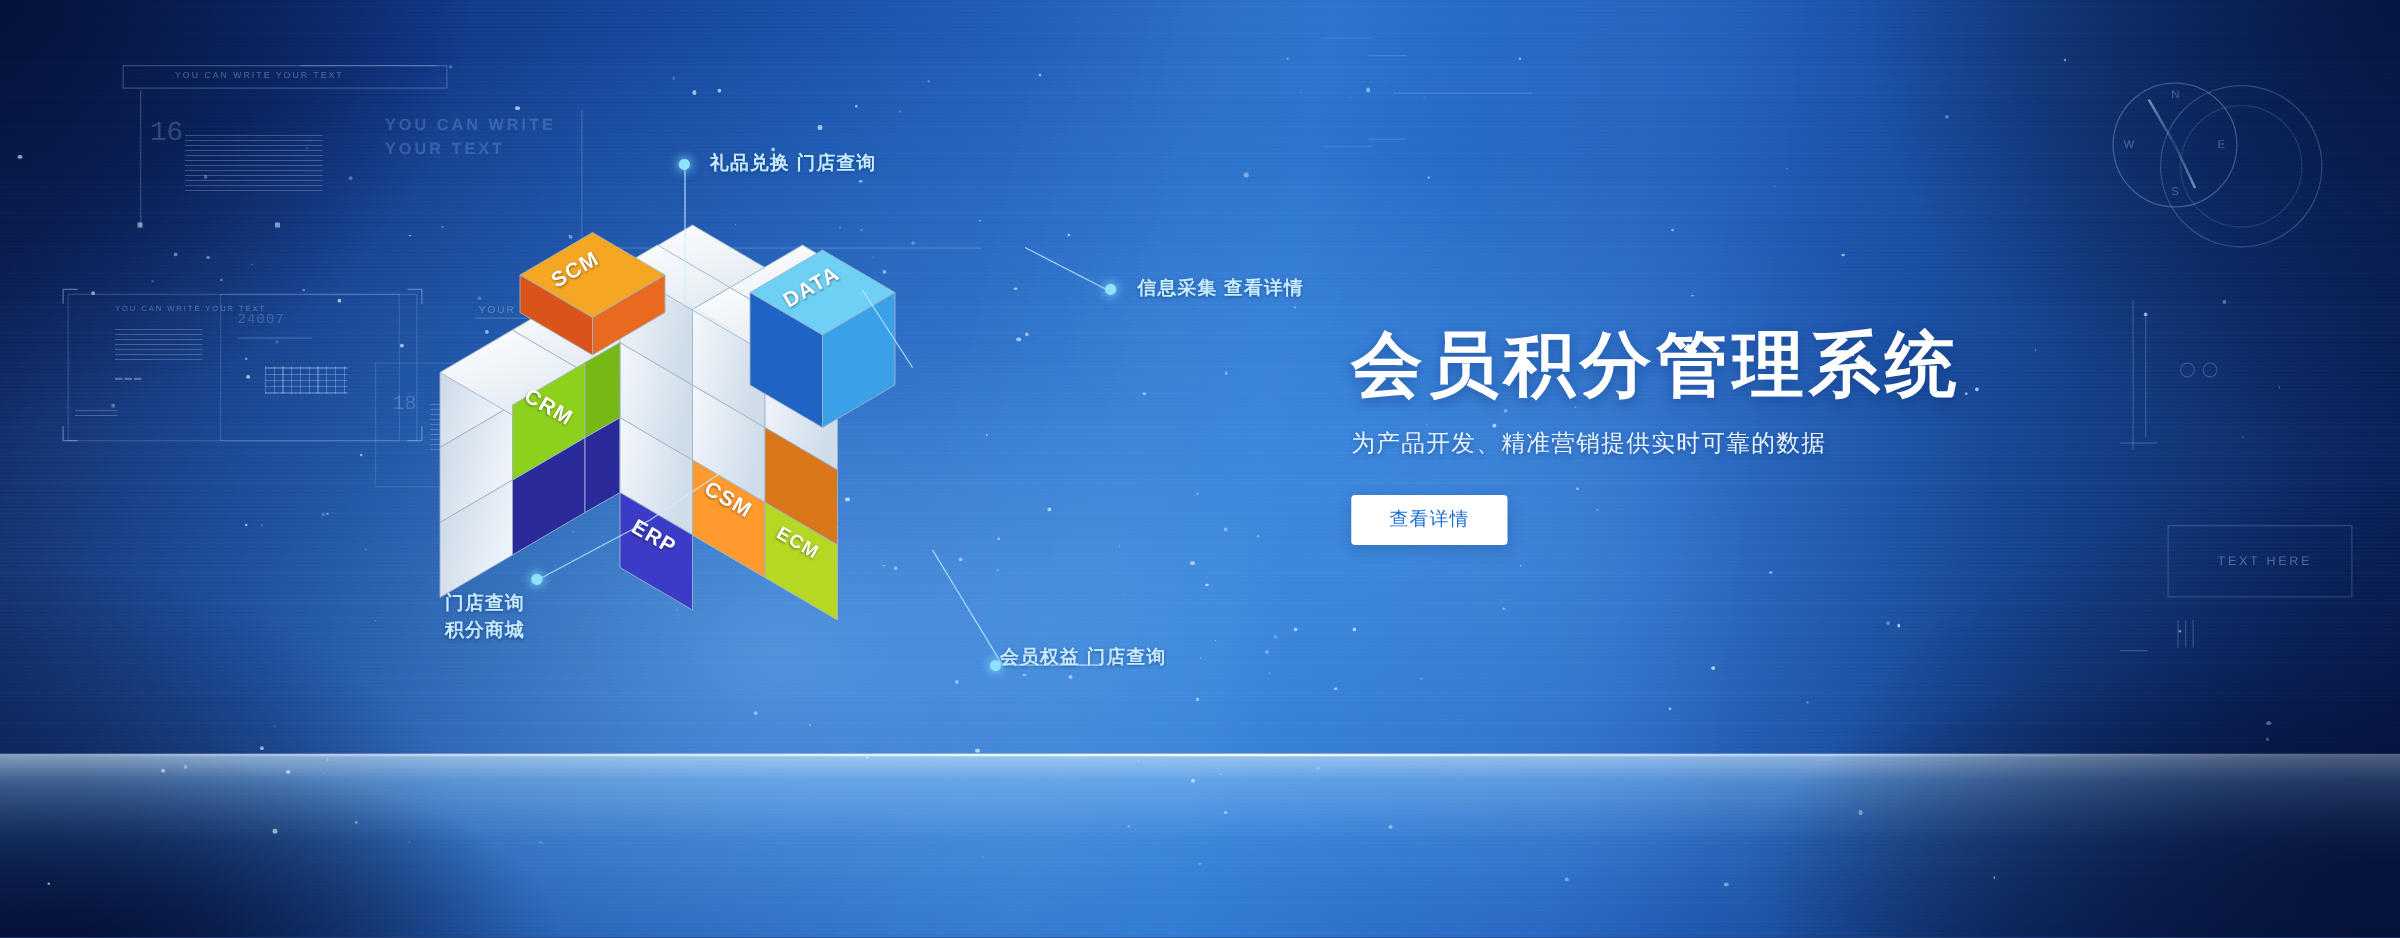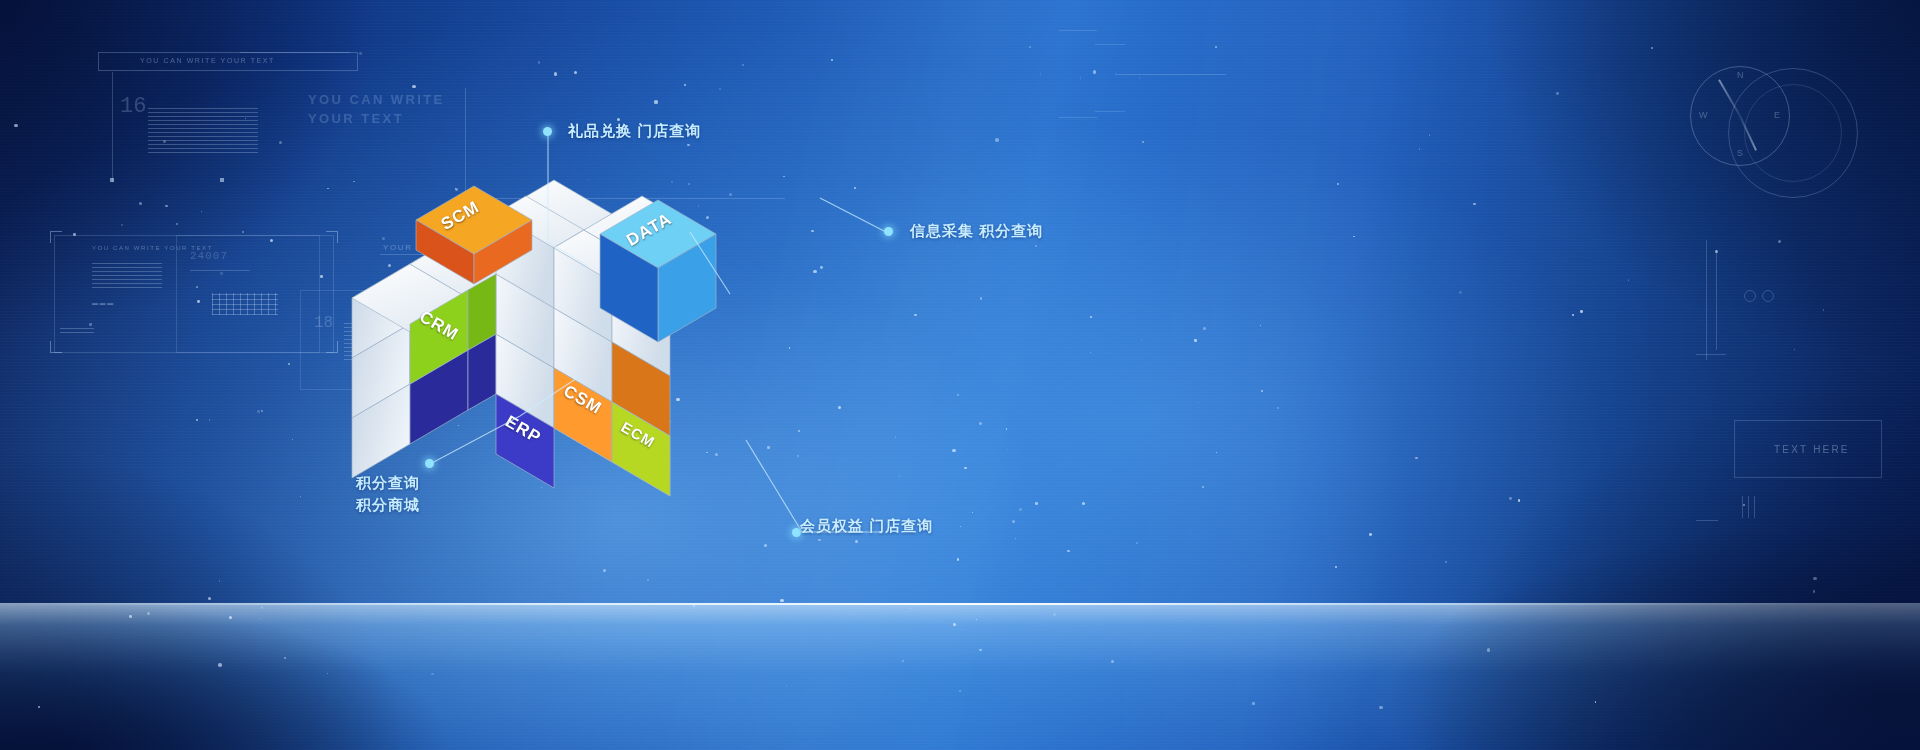--- a/index.html
+++ b/index.html
@@ -529,34 +529,39 @@
   </div>
 
   <svg class="leader" style="left:670px;top:190px;width:160px;height:110px;">
     <polyline points="216,42 150,8"></polyline>
   </svg>
   <svg class="leader" style="left:690px;top:232px;width:170px;height:110px;">
     <polyline points="0,0 40,62"></polyline>
   </svg>
   <div class="cdot" style="left:884px; top:227px;"></div>
   <div class="callout" style="left:910px; top:220px;">
-    <div class="ctext">信息采集 积分查询</div>
+    <div class="ctext">信息采集 查看详情</div>
   </div>
 
   <svg class="leader" style="left:420px;top:376px;width:180px;height:120px;">
     <polyline points="160,0 100,40 10,88"></polyline>
   </svg>
   <div class="cdot" style="left:425px; top:459px;"></div>
   <div class="callout" style="left:356px; top:472px;">
-    <div class="ctext" style="top:0;">积分查询</div>
+    <div class="ctext" style="top:0;">门店查询</div>
     <div class="ctext" style="top:22px;">积分商城</div>
   </div>
 
   <svg class="leader" style="left:720px;top:440px;width:200px;height:130px;">
     <polyline points="26,0 82,92 160,92"></polyline>
   </svg>
   <div class="cdot" style="left:792px; top:528px;"></div>
   <div class="callout" style="left:800px; top:515px;">
     <div class="ctext">会员权益 门店查询</div>
   </div>
 
+  <div class="content">
+    <div class="title">会员积分管理系统</div>
+    <div class="subtitle">为产品开发、精准营销提供实时可靠的数据</div>
+    <button class="cta">查看详情</button>
+  </div>
 
 </div>
 
 </body></html>

